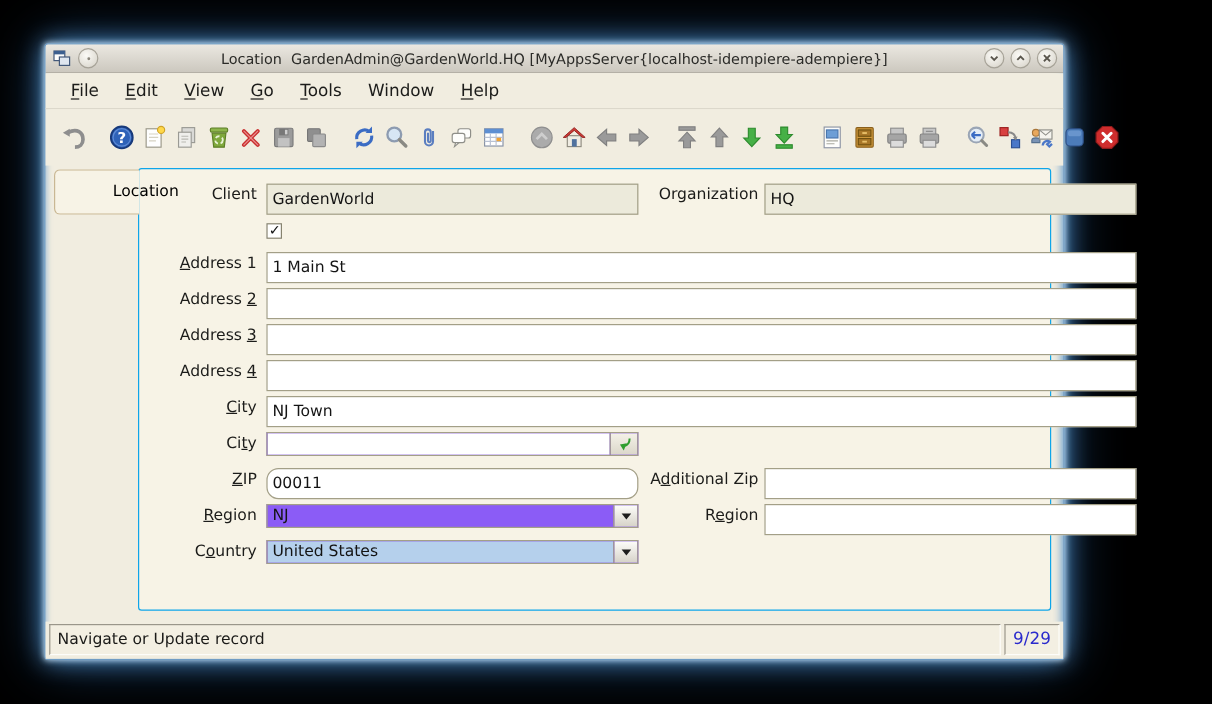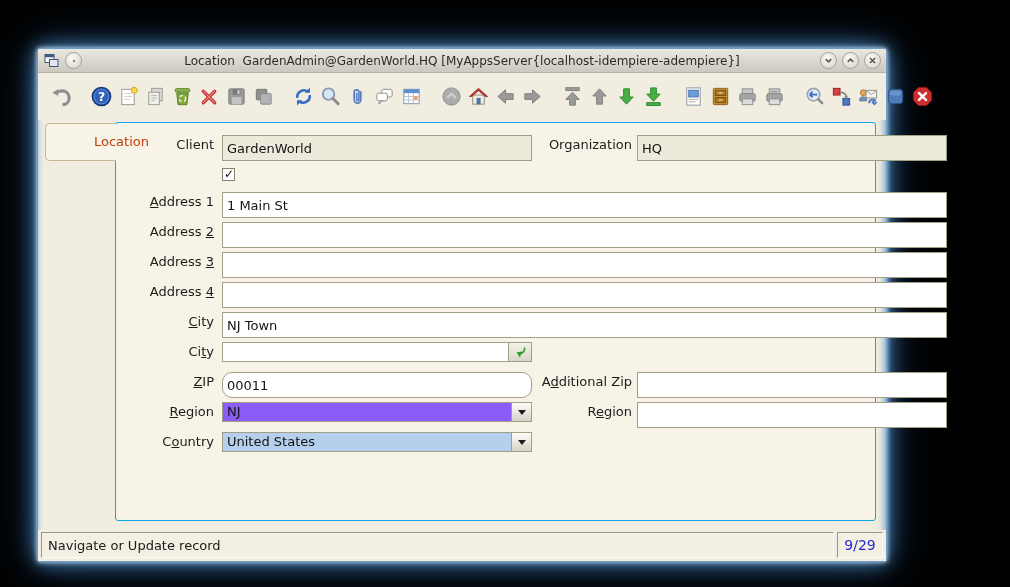--- a/index.html
+++ b/index.html
@@ -1,21 +1,21 @@
 <!DOCTYPE html>
 <html><head>
 <meta charset="utf-8">
 <style>
   html,body{margin:0;padding:0;}
   body{
     width:1010px;height:587px;position:relative;overflow:hidden;
     background:#000;font-family:"DejaVu Sans","Liberation Sans",sans-serif;
   }
   .window{
-    position:absolute;left:37px;top:48px;width:850px;height:514px;
+    position:absolute;left:37px;top:36px;width:850px;height:514px;
     background:#f1ede0;border:1px solid #6f9cc4;border-radius:3px;
     box-shadow:0 0 5px #cfeaff,0 0 20px rgba(96,170,238,.85),0 0 46px rgba(52,122,198,.55),
       inset -4px 0 7px -2px rgba(86,148,206,.65),inset 0 -4px 7px -2px rgba(86,148,206,.65),
       inset 2px 2px 5px -2px rgba(86,148,206,.35);
     display:flex;flex-direction:column;box-sizing:border-box;
   }
   
   .titlebar{
     height:23px;flex:0 0 23px;display:flex;align-items:center;padding:0 5px;
     background:linear-gradient(#ebe8e1,#ccc8bf);border-bottom:1px solid #b4b0a6;
@@ -48,21 +48,21 @@
   .tbtn{width:27px;height:27px;display:flex;align-items:center;justify-content:center;flex:0 0 auto;}
   .tbtn svg{width:23px;height:23px;}
   .tgap{width:13px;flex:0 0 13px;}
   .tbtn.push{margin-left:auto;}
   
   .main{flex:1 1 auto;position:relative;}
   .side-tab{
     position:absolute;left:7px;top:3px;width:71px;height:38px;z-index:2;
     background:#f7f3e6;border:1px solid #c9b793;border-right:none;
     border-radius:5px 0 0 5px;box-sizing:border-box;
-    font-size:13px;color:#c2410c;text-align:center;line-height:36px;padding-left:48px;
+    font-size:13px;color:#000000;text-align:center;line-height:36px;padding-left:48px;
   }
   .panel{
     position:absolute;left:77px;top:2px;right:10px;bottom:9px;
     background:#f7f3e6;border:1px solid #0ea5e9;border-radius:3px;
   }
   .lbl{
     position:absolute;width:98px;text-align:right;font-size:13px;color:#1c1c1a;
     line-height:20px;white-space:nowrap;
   }
   .lbl.r{width:196px;}
@@ -138,20 +138,29 @@
           </svg>
       </span>
       <span class="roundbtn">
         <svg width="11" height="11" viewBox="0 0 12 12">
             <path d="M3.2 3.2l5.6 5.6M8.8 3.2L3.2 8.8" fill="none" stroke="#5a564d" stroke-width="1.7"></path>
           </svg>
       </span>
     </div>
   </div>
 
+  <div class="menubar">
+    <span class="menu-item"><u>F</u>ile</span>
+    <span class="menu-item"><u>E</u>dit</span>
+    <span class="menu-item"><u>V</u>iew</span>
+    <span class="menu-item"><u>G</u>o</span>
+    <span class="menu-item"><u>T</u>ools</span>
+    <span class="menu-item">Window</span>
+    <span class="menu-item"><u>H</u>elp</span>
+  </div>
 
   <div class="toolbar">
     <span class="tbtn">
         <svg viewBox="0 0 24 24">
           <path d="M8.5 4.5 8.5 11.5 2.5 8Z" fill="#8e8e8e"></path>
           <path d="M7 7.8c8-4.2 13 .2 13 6 0 4-3 6.7-7 6.7" fill="none" stroke="#8e8e8e" stroke-width="3.2"></path>
         </svg>
       </span>
     <span class="tgap"></span>
     <span class="tbtn">

